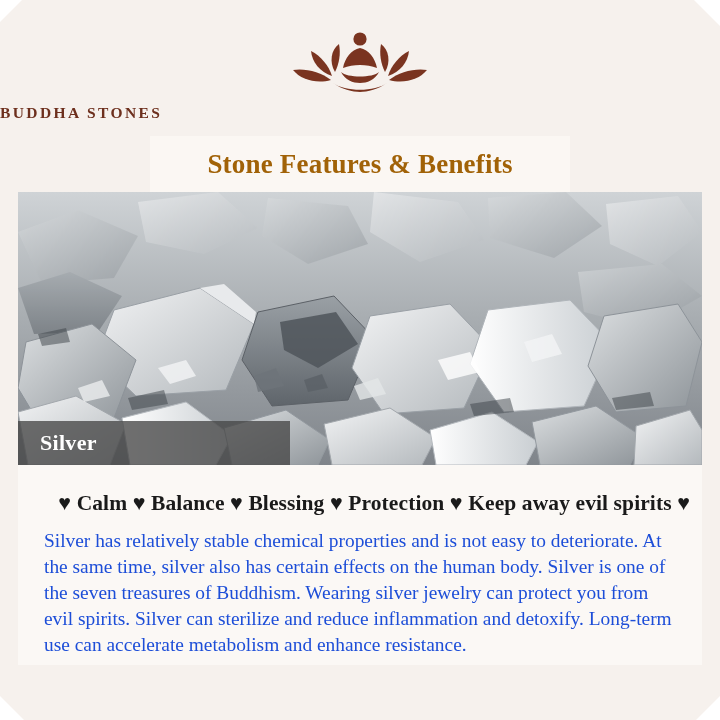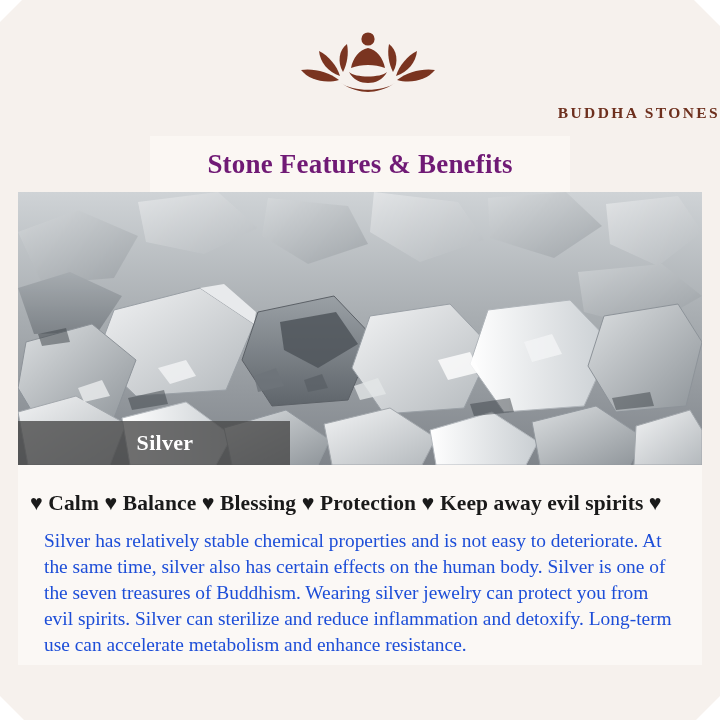--- a/index.html
+++ b/index.html
@@ -46,22 +46,21 @@
     position: absolute;
     bottom: 0; right: 0;
     width: 24px; height: 24px;
     background: #ffffff;
     clip-path: polygon(100% 100%, 100% 0, 0 100%);
   }
 
   
   .brand {
     padding-top: 22px;
-    text-align: right;
-    padding-left: 15px;
+    text-align: left;
   }
   .brand-logo {
     display: block;
     margin: 0 auto;
     width: 170px;
     height: 78px;
   }
   .brand-name {
     margin-top: 4px;
     font-family: "Liberation Serif", serif;
@@ -85,21 +84,21 @@
     height: 56px;
     background: #fbf7f3;
     display: flex;
     align-items: center;
     justify-content: center;
   }
   .title-text {
     font-family: "Liberation Serif", serif;
     font-size: 27px;
     font-weight: bold;
-    color: #701a75;
+    color: #a16207;
     letter-spacing: 0.2px;
   }
 
   
   .hero {
     position: relative;
     margin: 0 18px;
     height: 273px;
     overflow: hidden;
     background: #8f949a;
@@ -111,41 +110,40 @@
   }
   .caption-bar {
     position: absolute;
     left: 0;
     bottom: 0;
     width: 272px;
     height: 44px;
     background: rgba(70,70,70,0.78);
     display: flex;
     align-items: center;
-    justify-content: center;
   }
   .caption-text {
     color: #ffffff;
     font-family: "Liberation Serif", serif;
     font-size: 22px;
     font-weight: bold;
     padding-left: 22px;
     letter-spacing: 0.3px;
   }
 
   
   .content {
     margin: 0 18px;
     background: #fbf8f5;
     padding: 26px 12px 18px 12px;
     box-sizing: border-box;
     height: 200px;
   }
   .keywords {
-    text-align: left;
+    text-align: right;
     font-family: "Liberation Serif", serif;
     font-size: 21.5px;
     font-weight: bold;
     color: #1a1a1a;
     letter-spacing: 0.1px;
     white-space: nowrap;
   }
   .description {
     margin-top: 12px;
     font-family: "Liberation Serif", serif;

